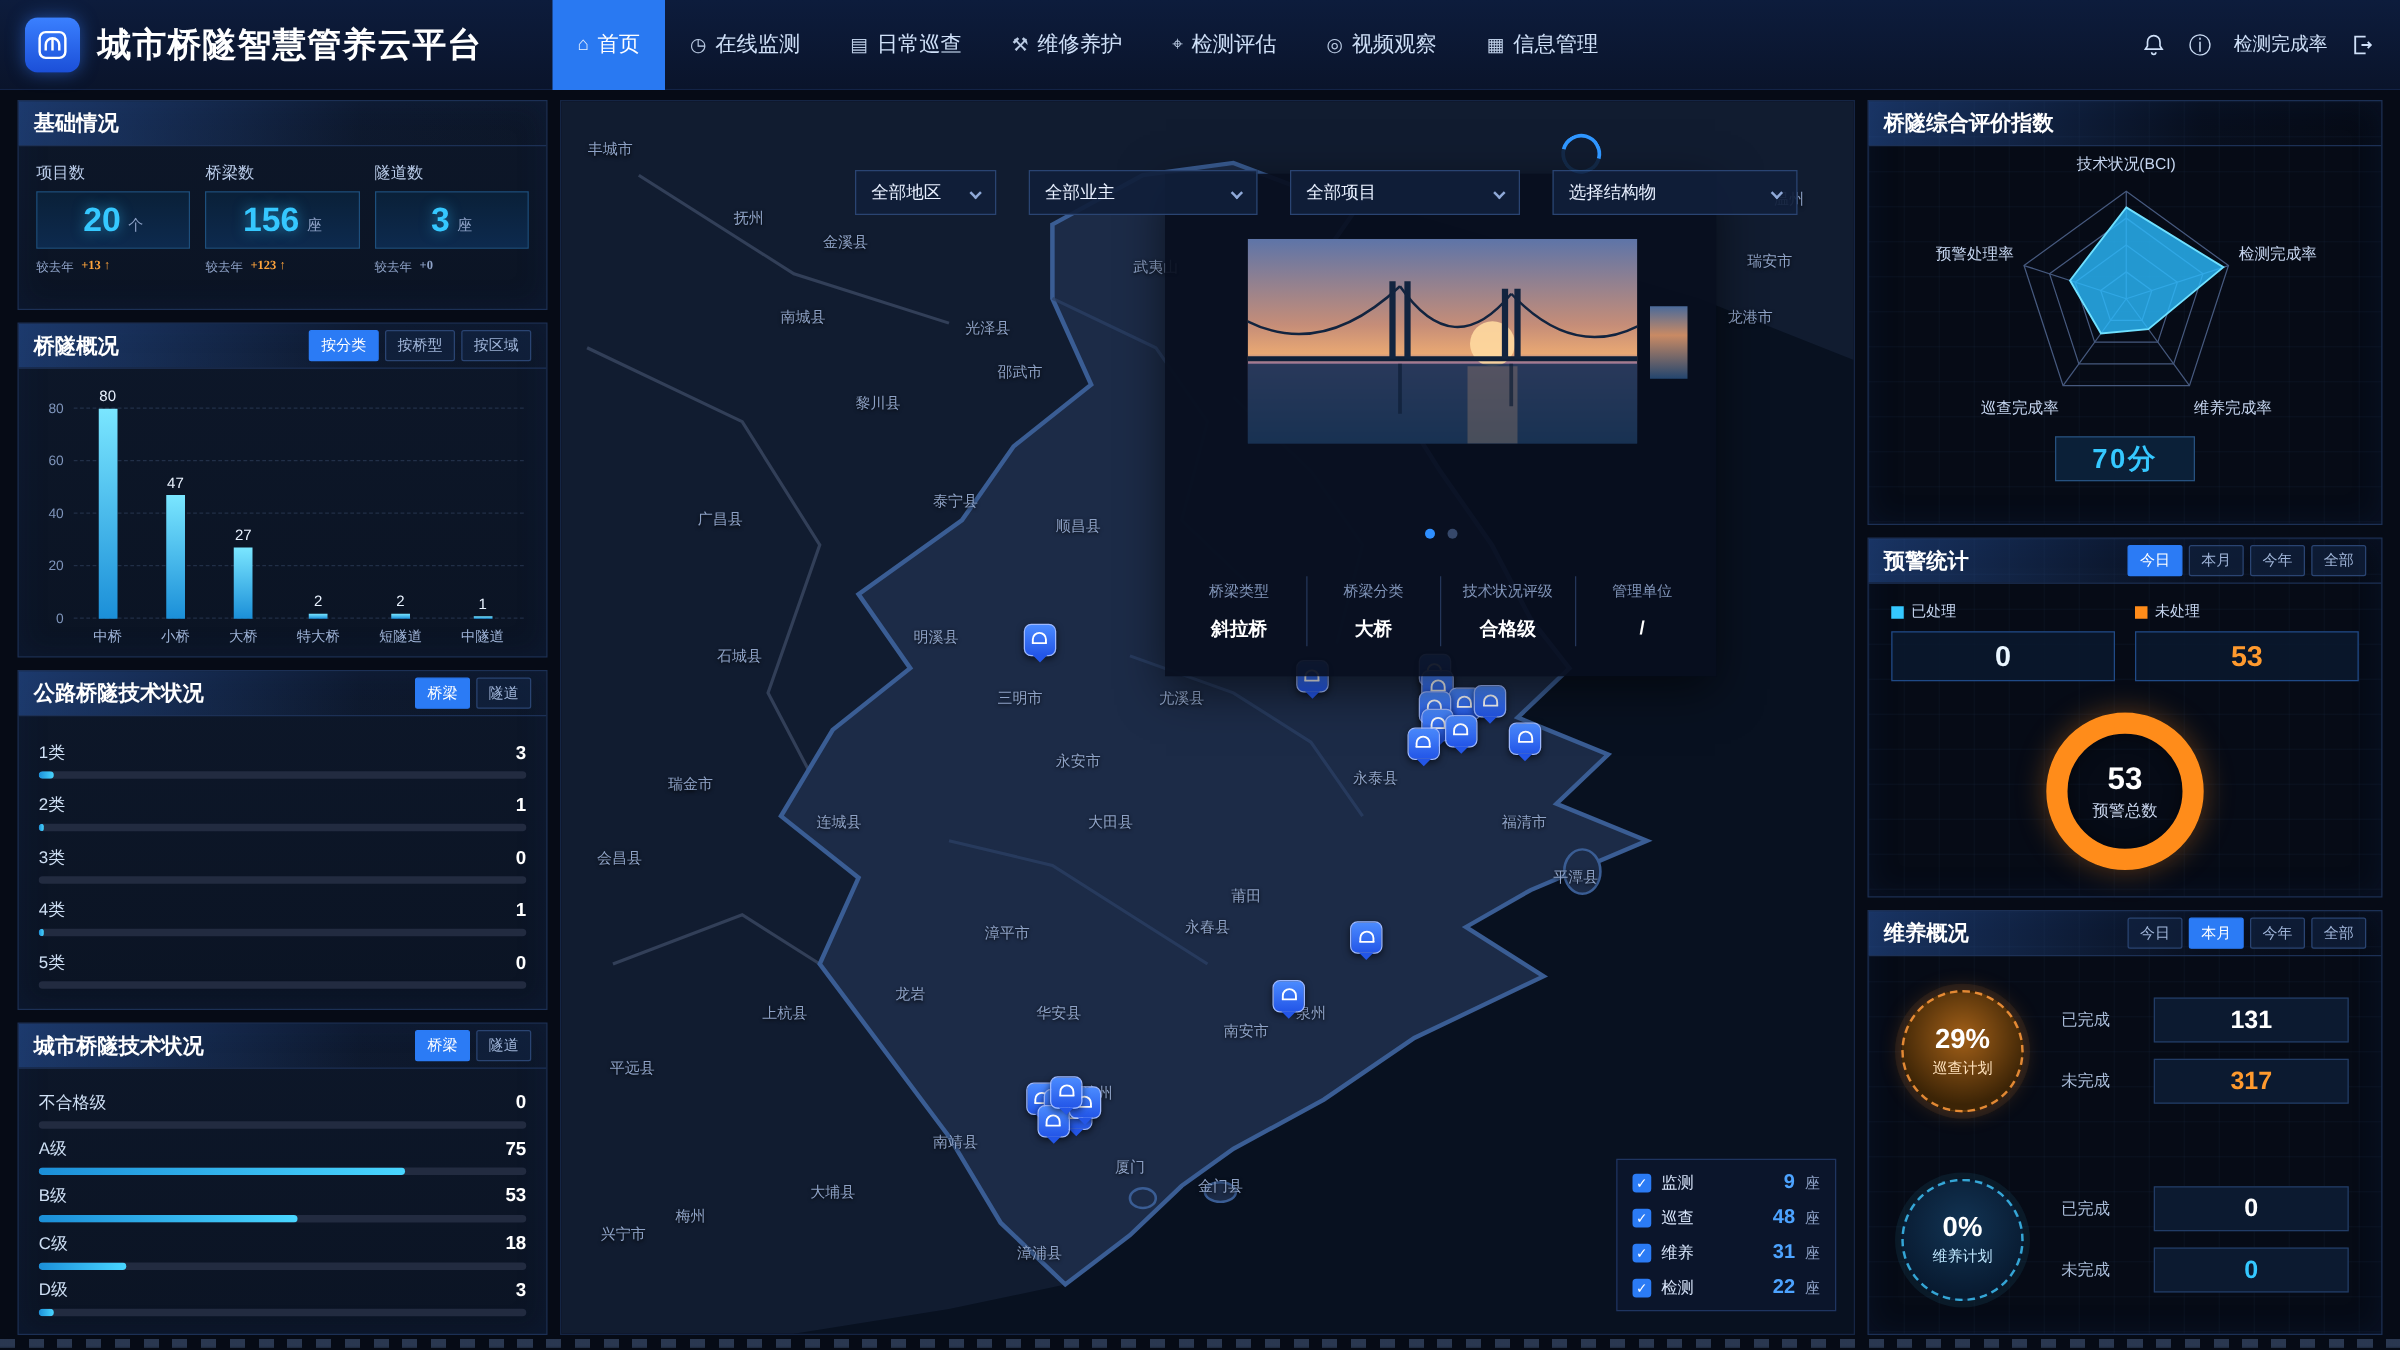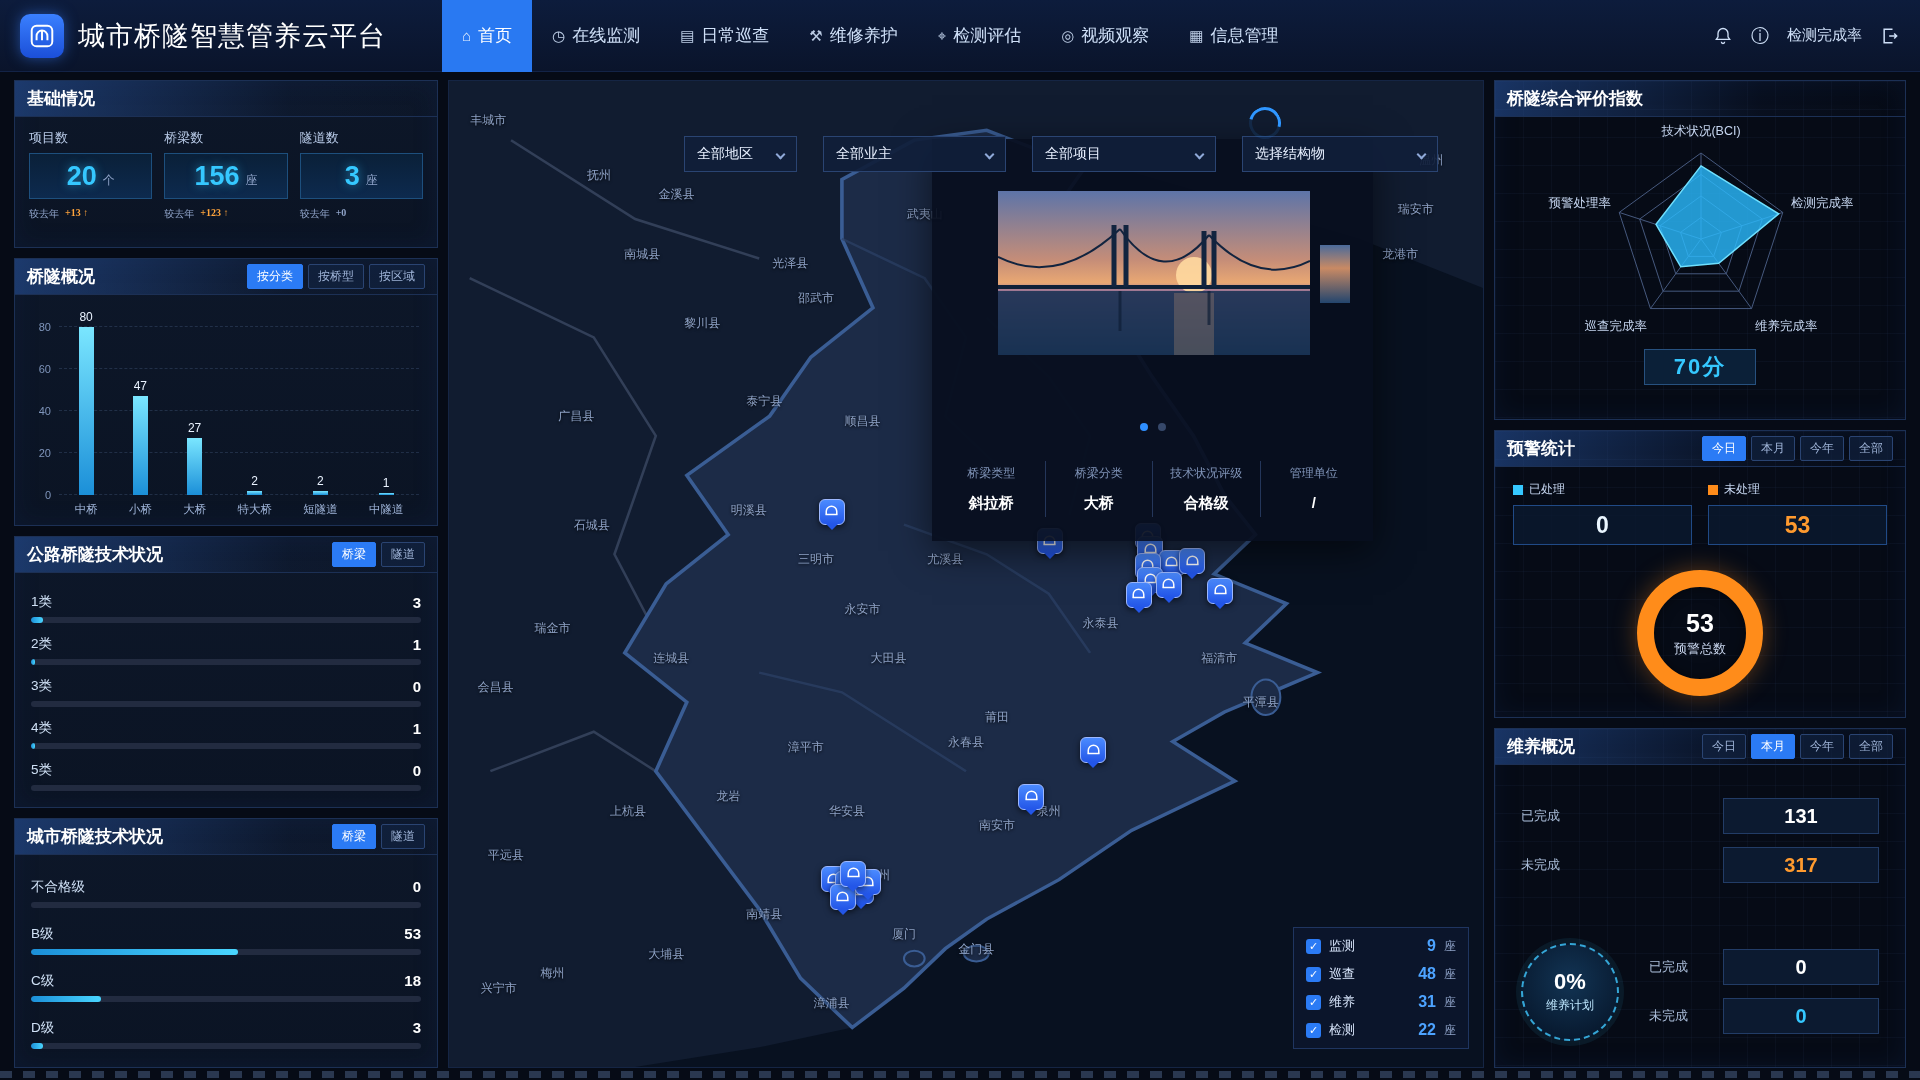--- a/index.html
+++ b/index.html
@@ -3,21 +3,21 @@
 <meta charset="utf-8">
 <style>
   *{margin:0;padding:0;box-sizing:border-box;}
   html,body{width:1920px;height:1080px;overflow:hidden;background:#060b16;color:#dfe9ff;
     font-family:"Liberation Sans","DejaVu Sans",sans-serif;}
   
   #header{height:72px;display:flex;align-items:center;padding:0 20px;
     background:linear-gradient(180deg,#0d1c3c,#0a142b);border-bottom:1px solid #132346;position:relative;z-index:10;}
   .logo{width:44px;height:44px;border-radius:10px;background:linear-gradient(180deg,#3a80ff,#1b4fd8);
     display:flex;align-items:center;justify-content:center;margin-right:14px;box-shadow:0 0 14px rgba(58,128,255,.5);}
-  .title{font-size:27px;font-weight:normal;color:#fff;letter-spacing:1px;}
+  .title{font-size:27px;font-weight:bold;color:#fff;letter-spacing:1px;}
   .nav{display:flex;height:72px;margin-left:56px;}
   .nav-item{display:flex;align-items:center;gap:7px;padding:0 20px;font-size:17px;color:#cfe0f8;cursor:pointer;}
   .nav-item.active{background:#2979f2;color:#fff;}
   .nav-ico{font-size:15px;opacity:.9;}
   .header-right{margin-left:auto;display:flex;align-items:center;gap:18px;color:#cfe0f8;font-size:15px;}
   .hicon{cursor:pointer;display:flex;align-items:center;font-size:18px;}
   
   #main{display:flex;gap:10px;padding:8px 14px 12px;height:1008px;}
   #left{width:424px;flex:none;display:flex;flex-direction:column;gap:10px;}
   #right{width:412px;flex:none;display:flex;flex-direction:column;gap:10px;}
@@ -365,20 +365,29 @@
               <div class="trow-top">
                 <span>不合格级</span>
                 <span class="trow-val">0</span>
               </div>
               <div class="track">
                 <div class="fill" style="width:0%"></div>
               </div>
             </div>
             <div class="trow">
               <div class="trow-top">
+                <span>A级</span>
+                <span class="trow-val">75</span>
+              </div>
+              <div class="track">
+                <div class="fill" style="width:75%"></div>
+              </div>
+            </div>
+            <div class="trow">
+              <div class="trow-top">
                 <span>B级</span>
                 <span class="trow-val">53</span>
               </div>
               <div class="track">
                 <div class="fill" style="width:53%"></div>
               </div>
             </div>
             <div class="trow">
               <div class="trow-top">
                 <span>C级</span>
@@ -749,20 +758,24 @@
           <span>维养概况</span>
           <div class="tabs" id="maint-tabs">
               <span class="tab">今日</span>
               <span class="tab active">本月</span>
               <span class="tab">今年</span>
               <span class="tab">全部</span>
             </div>
         </div>
         <div id="maint-rows" style="flex:1;display:flex;flex-direction:column;">
             <div class="maint-row">
+              <div class="gauge orange">
+                <div class="gpct">29%</div>
+                <div class="glabel">巡查计划</div>
+              </div>
               <div class="maint-stats">
                 <div class="mstat">
                   <span class="mlabel">已完成</span>
                   <span class="mbox">131</span>
                 </div>
                 <div class="mstat">
                   <span class="mlabel">未完成</span>
                   <span class="mbox orange">317</span>
                 </div>
               </div>

